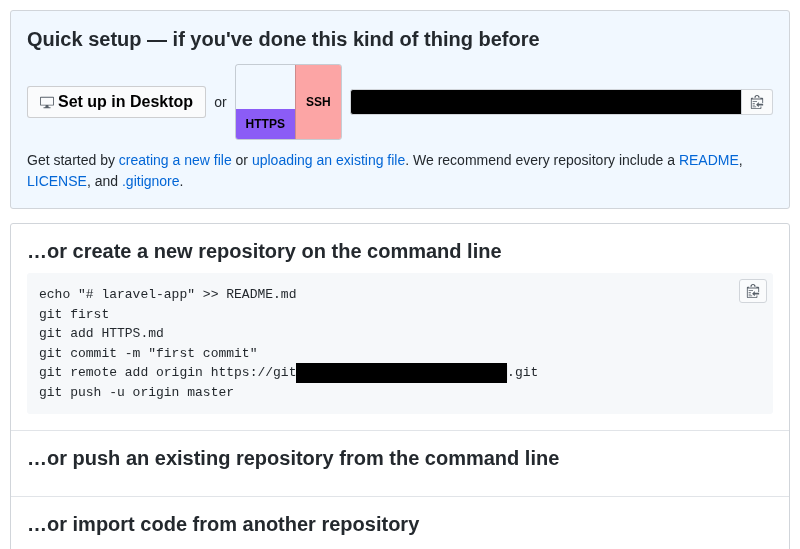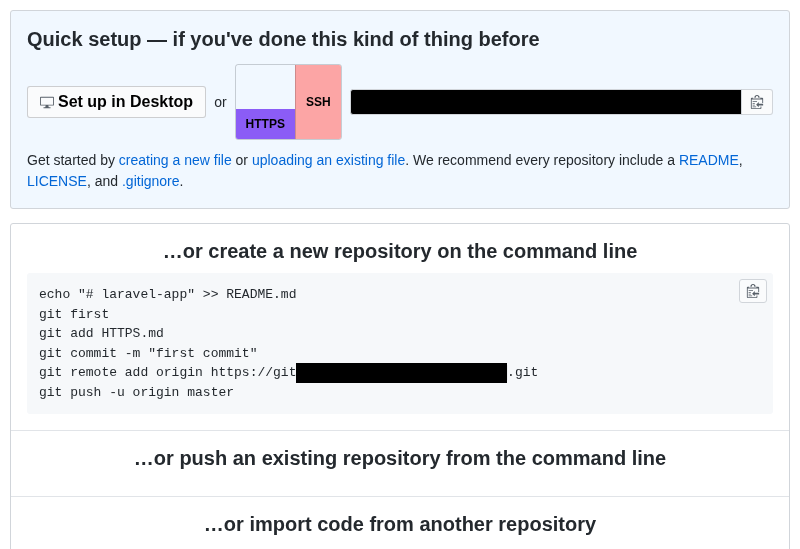--- a/index.html
+++ b/index.html
@@ -106,21 +106,20 @@
   .section {
     padding: 16px;
   }
   .section + .section {
     border-top: 1px solid #e1e4e8;
   }
   h3.section-title {
     margin: 0 0 10px 0;
     font-size: 20px;
     font-weight: 600;
-    text-align: center;
   }
   .code-block {
     position: relative;
     background: #f6f8fa;
     padding: 12px;
     border-radius: 3px;
     font-family: SFMono-Regular, Consolas, "Liberation Mono", Menlo, monospace;
     font-size: 13px;
     line-height: 1.5;
     white-space: pre;

